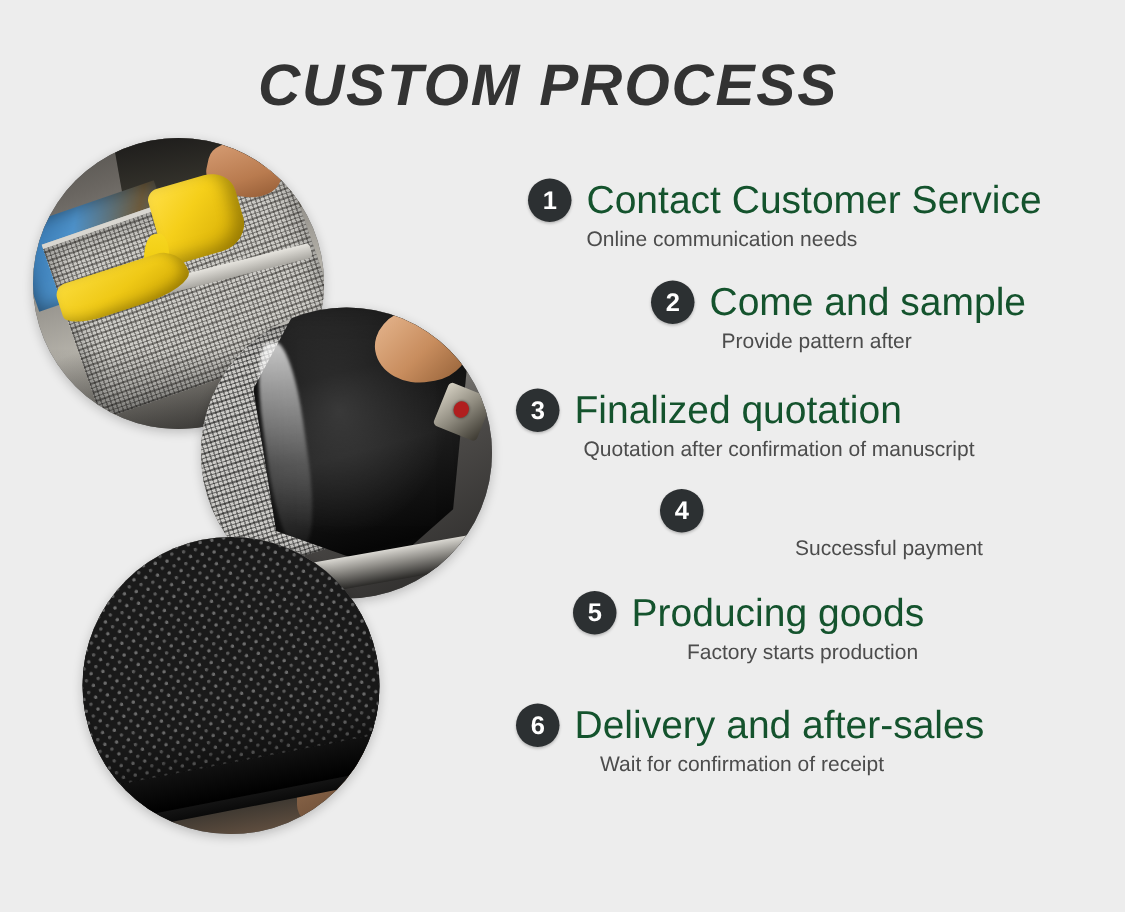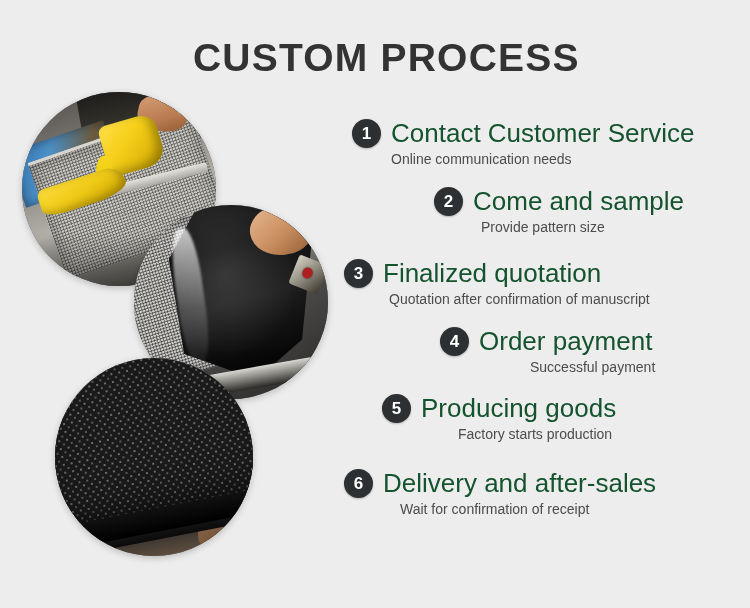--- a/index.html
+++ b/index.html
@@ -18,28 +18,29 @@
     position: relative;
     width: 750px;
     height: 608px;
     background: #ededed;
     overflow: hidden;
   }
 
   
   #page-title {
     position: absolute;
-    left: 193px;
+    left: 172px;
     top: 36px;
     font-size: 39px;
     font-weight: bold;
     letter-spacing: 1.2px;
     color: #333333;
     font-family: "Liberation Sans", sans-serif;
     white-space: nowrap;
+    font-style: italic;
   }
 
   
   #photo-collage {
     position: absolute;
     left: 0px;
     top: 60px;
     width: 350px;
     height: 510px;
   }
@@ -400,35 +401,34 @@
         <div class="step-title">Contact Customer Service</div>
       </div>
       <div class="step-sub">Online communication needs</div>
     </div>
 
     <div class="step-row" id="step-2">
       <div class="step-head">
         <div class="step-badge">2</div>
         <div class="step-title">Come and sample</div>
       </div>
-      <div class="step-sub">Provide pattern size</div>
+      <div class="step-sub">Provide pattern after</div>
     </div>
 
     <div class="step-row" id="step-3">
       <div class="step-head">
         <div class="step-badge">3</div>
         <div class="step-title">Finalized quotation</div>
       </div>
       <div class="step-sub">Quotation after confirmation of manuscript</div>
     </div>
 
     <div class="step-row" id="step-4">
       <div class="step-head">
         <div class="step-badge">4</div>
-        <div class="step-title">Order payment</div>
       </div>
       <div class="step-sub">Successful payment</div>
     </div>
 
     <div class="step-row" id="step-5">
       <div class="step-head">
         <div class="step-badge">5</div>
         <div class="step-title">Producing goods</div>
       </div>
       <div class="step-sub">Factory starts production</div>

